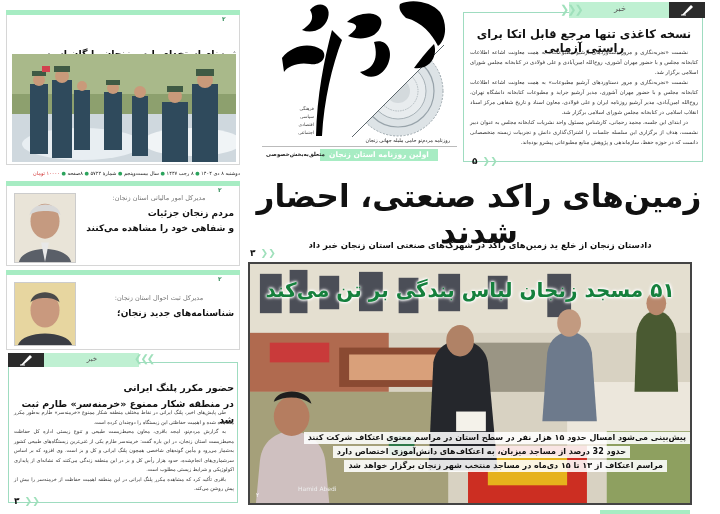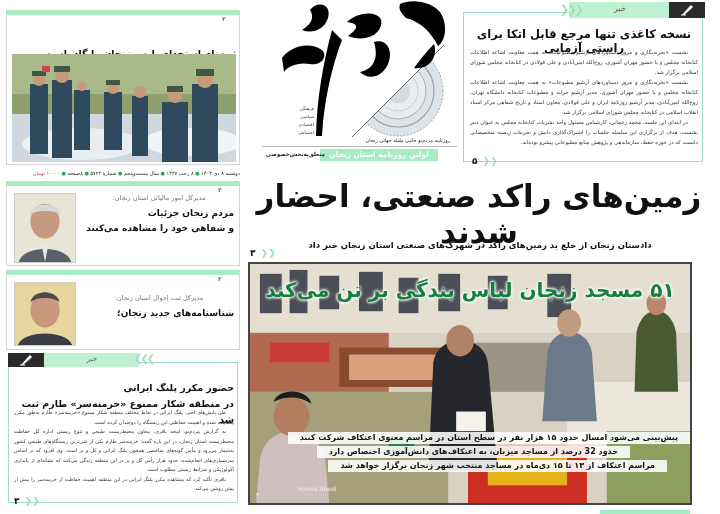--- a/index.html
+++ b/index.html
@@ -65,21 +65,21 @@
   .lb-body p { text-indent: 8px; }
 
   
   .headline { left: 248px; top: 178px; width: 462px; text-align: center; font-size: 31px; font-weight: bold; letter-spacing: -0.5px; color: #111; font-family: "DejaVu Sans", sans-serif; }
   .subhead { left: 260px; top: 240px; width: 440px; text-align: center; font-size: 8.5px; font-weight: bold; }
   .subnum { left: 250px; top: 241px; }
 
   
   .main-photo { left: 248px; top: 262px; width: 444px; height: 243px; border: 2px solid #444; overflow: hidden; }
   .photo-headline { left: 252px; top: 278px; width: 436px; text-align: center; font-size: 20px; font-weight: bold; color: #15803d; text-shadow: 0 0 3px #fff, 0 0 3px #fff, 0 0 2px #fff, 0 0 4px #fff; }
-  .cap { position: absolute; font-size: 8px; font-weight: bold; background: rgba(255,255,255,0.88); color: #111; padding: 0 12px; white-space: nowrap; line-height: 12px; }
+  .cap { position: absolute; font-size: 8px; font-weight: bold; background: rgba(255,255,255,0.88); color: #111; padding: 0 4px; white-space: nowrap; line-height: 12px; }
   .photo-credit { left: 298px; top: 485px; font-size: 6px; color: #eee; }
   .photo-num { left: 256px; top: 491px; font-size: 6px; color: #fff; }
   .photo-bottom-bar { left: 600px; top: 510px; width: 90px; height: 4px; background: #a7ecc3; }
 </style>
 </head>
 <body>
 
 <div class="abs rt-box"></div>
 <div class="abs tab-strip">
   <div class="tab-green"></div>

